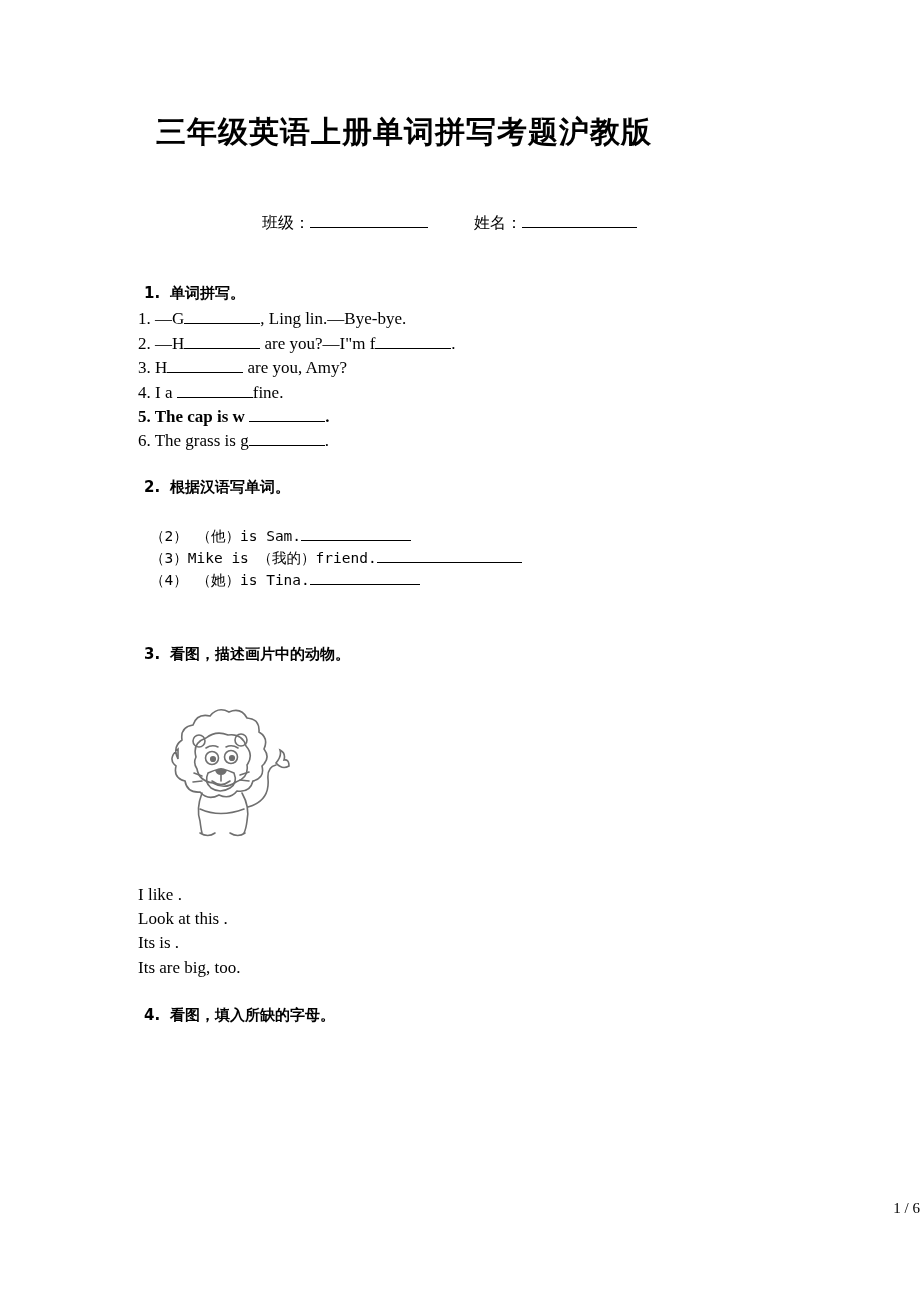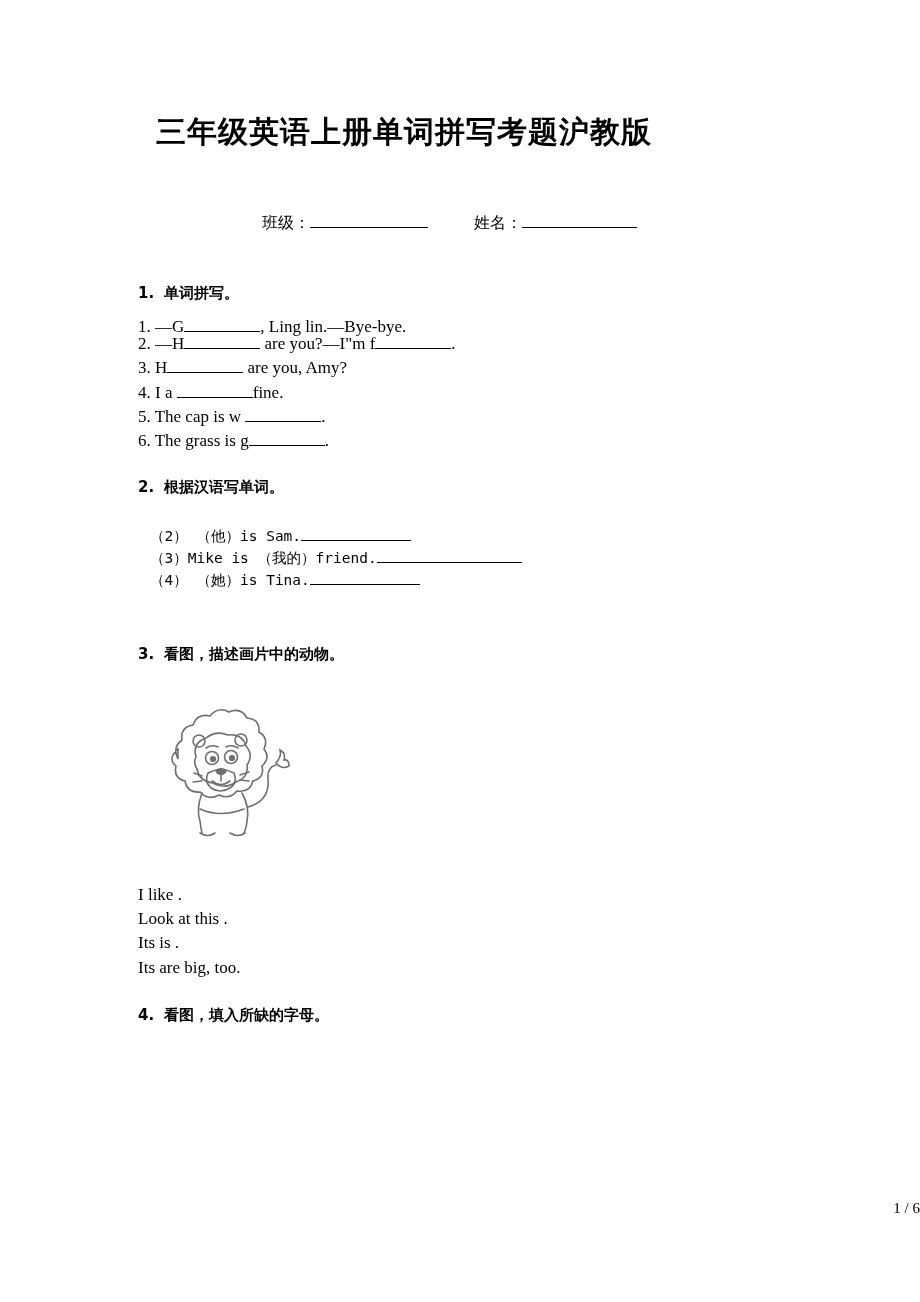--- a/index.html
+++ b/index.html
@@ -50,21 +50,21 @@
   }
   .w130 { width: 118px; }
   .w125 { width: 115px; }
   .gap { display: inline-block; width: 46px; }
 
   .sec-head {
     position: absolute;
     font-family: "DejaVu Sans", sans-serif;
     font-weight: bold;
     font-size: 15px;
-    left: 138px;
+    left: 144px;
   }
   .sec-head .num {
     display: inline-block;
     width: 26px;
   }
   .line {
     position: absolute;
     left: 138px;
     font-size: 17px;
   }
@@ -110,33 +110,33 @@
   <div class="title">三年级英语上册单词拼写考题沪教版</div>
 
   <div class="info-row">
     <span class="label">班级：</span><span class="blank-line w130"></span><span class="gap"></span><span class="label">姓名：</span><span class="blank-line w125"></span>
   </div>
 
   <div class="sec-head" style="top:284px;">
     <span class="num">1.</span><span>单词拼写。</span>
   </div>
 
-  <div class="line" style="top:317px;text-align:center;">
+  <div class="line" style="top:309px;text-align:center;">
     <span>1. —G</span><span class="ul u80"></span><span>, Ling lin.—Bye-bye.</span>
   </div>
   <div class="line" style="top:334px;">
     <span>2. —H</span><span class="ul u80"></span><span> are you?—I"m f</span><span class="ul u80"></span><span>.</span>
   </div>
   <div class="line" style="top:358px;text-align:center;">
     <span>3. H</span><span class="ul u80"></span><span> are you, Amy?</span>
   </div>
   <div class="line" style="top:383px;">
     <span>4. I a </span><span class="ul u80"></span><span>fine.</span>
   </div>
-  <div class="line" style="top:407px;">
+  <div class="line" style="top:407px;font-weight:bold;">
     <span>5. The cap is w </span><span class="ul u80"></span><span>.</span>
   </div>
   <div class="line" style="top:431px;">
     <span>6. The grass is g</span><span class="ul u80"></span><span>.</span>
   </div>
 
   <div class="sec-head" style="top:478px;">
     <span class="num">2.</span><span>根据汉语写单词。</span>
   </div>
 

